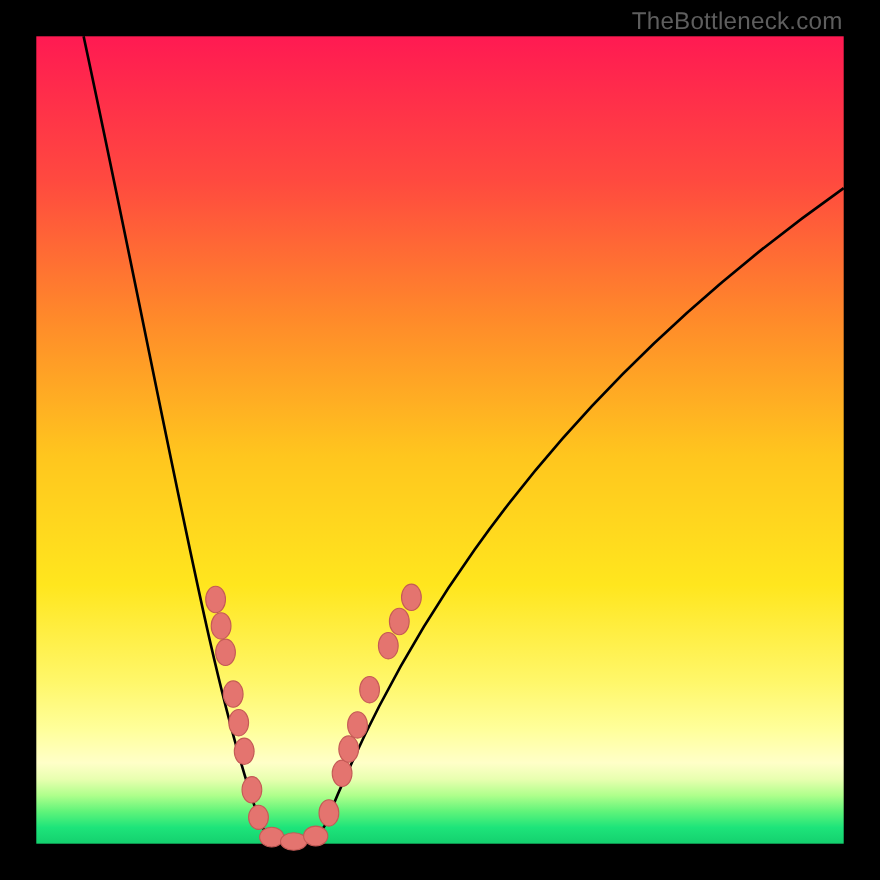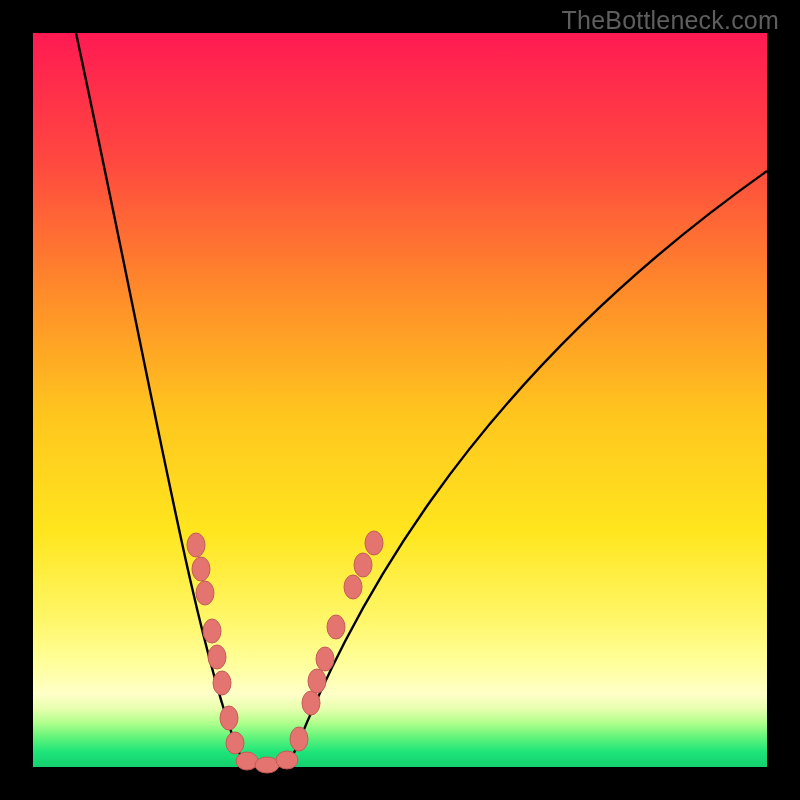--- a/index.html
+++ b/index.html
@@ -37,23 +37,23 @@
       #e8ffb0 92%,
       #b0ff8c 94%,
       #60f47a 96%,
       #1de47a 98%,
       #14d06e 100%
     );
   }
   .watermark {
     position: absolute;
     top: 6px;
-    right: 21px;
+    right: 34px;
     color: #5e5e5e;
-    font-size: 25px;
+    font-size: 22px;
     font-weight: 500;
     letter-spacing: 0.2px;
     user-select: none;
   }
   svg.curve {
     position: absolute;
     left: 0;
     top: 0;
     width: 734px;
     height: 734px;

